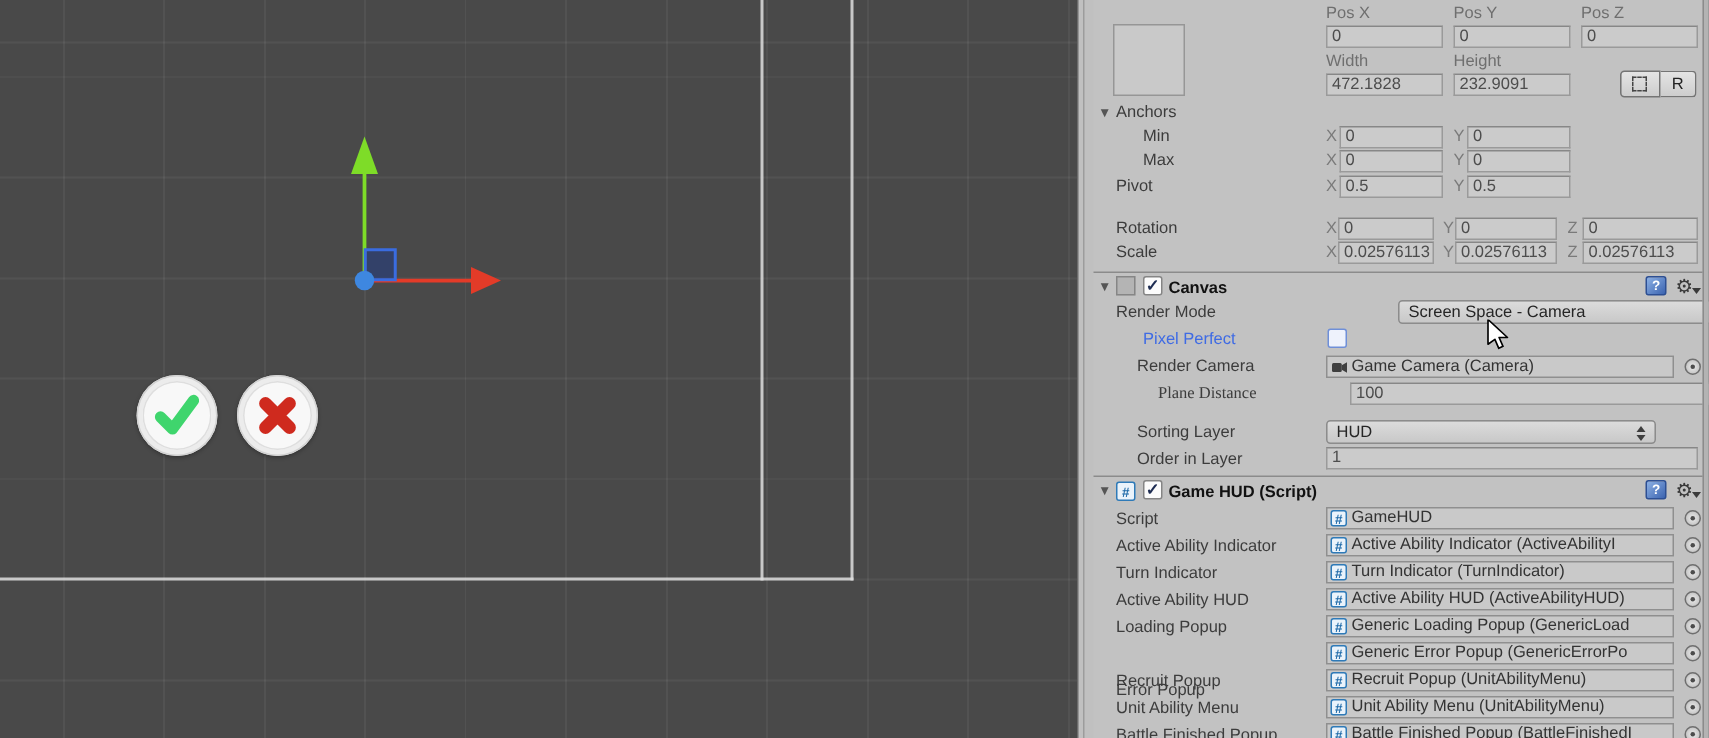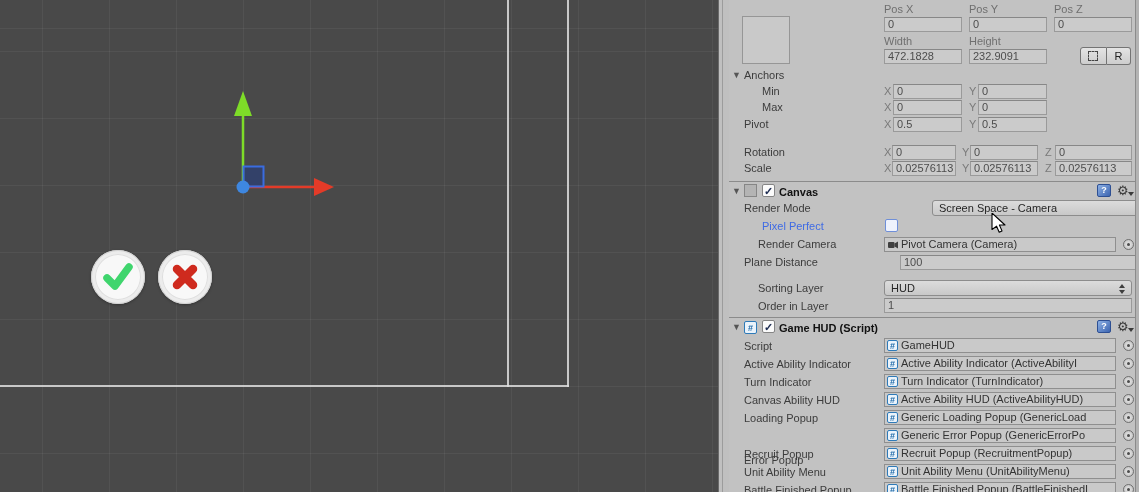--- a/index.html
+++ b/index.html
@@ -182,29 +182,29 @@
 
     <div class="lbl blbl" style="left:33px; top:220px;">Pixel Perfect</div>
     <span class="chk blue" style="left:156px; top:219px;"></span>
 
     <div class="lbl" style="left:29px; top:238px;">Render Camera</div>
     <div class="objfld" style="left:155px; top:237px; width:232px;">
       <svg class="cam-ico" viewBox="0 0 10 8" width="10" height="8">
         <rect x="0" y="1" width="6.5" height="6" rx="1" fill="#3f3f3f"></rect>
         <polygon points="6.5,2.5 10,0.5 10,7.5 6.5,5.5" fill="#3f3f3f"></polygon>
       </svg>
-      <span>Pivot Camera (Camera)</span>
+      <span>Game Camera (Camera)</span>
     </div>
     <span class="picker" style="left:394px; top:239px;"></span>
 
-    <div class="lbl" style="left:15px; top:256px;">Plane Distance</div>
+    <div class="lbl" style="left:43px; top:256px;font-family:Liberation Serif, serif;">Plane Distance</div>
     <div class="fld" style="left:171px; top:255px; width:248px;">100</div>
 
     <div class="lbl" style="left:29px; top:282px;">Sorting Layer</div>
-    <div class="drop" style="left:155px; top:280px; width:248px;">
+    <div class="drop" style="left:155px; top:280px; width:220px;">
       <span>HUD</span>
       <span class="dd-arrows"></span>
     </div>
 
     <div class="lbl" style="left:29px; top:300px;">Order in Layer</div>
     <div class="fld" style="left:155px; top:298px; width:248px;">1</div>
 
     <div class="sep" style="top:317px;"></div>
     <span class="foldout" style="left:3px; top:322px;">▼</span>
     <span class="cs-ico" style="left:15px; top:321px; width:13px; height:13px; line-height:12px;">#</span>
@@ -227,21 +227,21 @@
     </div>
     <span class="picker" style="left:394px; top:358px;"></span>
 
     <div class="lbl" style="left:15px; top:376px;">Turn Indicator</div>
     <div class="objfld" style="left:155px; top:374px; width:232px;">
       <span class="cs-ico" style="left:2px; top:1px;">#</span>
       <span>Turn Indicator (TurnIndicator)</span>
     </div>
     <span class="picker" style="left:394px; top:376px;"></span>
 
-    <div class="lbl" style="left:15px; top:394px;">Canvas Ability HUD</div>
+    <div class="lbl" style="left:15px; top:394px;">Active Ability HUD</div>
     <div class="objfld" style="left:155px; top:392px; width:232px;">
       <span class="cs-ico" style="left:2px; top:1px;">#</span>
       <span>Active Ability HUD (ActiveAbilityHUD)</span>
     </div>
     <span class="picker" style="left:394px; top:394px;"></span>
 
     <div class="lbl" style="left:15px; top:412px;">Loading Popup</div>
     <div class="objfld" style="left:155px; top:410px; width:232px;">
       <span class="cs-ico" style="left:2px; top:1px;">#</span>
       <span>Generic Loading Popup (GenericLoad</span>
@@ -251,21 +251,21 @@
     <div class="lbl" style="left:15px; top:454px;">Error Popup</div>
     <div class="objfld" style="left:155px; top:428px; width:232px;">
       <span class="cs-ico" style="left:2px; top:1px;">#</span>
       <span>Generic Error Popup (GenericErrorPo</span>
     </div>
     <span class="picker" style="left:394px; top:430px;"></span>
 
     <div class="lbl" style="left:15px; top:448px;">Recruit Popup</div>
     <div class="objfld" style="left:155px; top:446px; width:232px;">
       <span class="cs-ico" style="left:2px; top:1px;">#</span>
-      <span>Recruit Popup (RecruitmentPopup)</span>
+      <span>Recruit Popup (UnitAbilityMenu)</span>
     </div>
     <span class="picker" style="left:394px; top:448px;"></span>
 
     <div class="lbl" style="left:15px; top:466px;">Unit Ability Menu</div>
     <div class="objfld" style="left:155px; top:464px; width:232px;">
       <span class="cs-ico" style="left:2px; top:1px;">#</span>
       <span>Unit Ability Menu (UnitAbilityMenu)</span>
     </div>
     <span class="picker" style="left:394px; top:466px;"></span>
 

